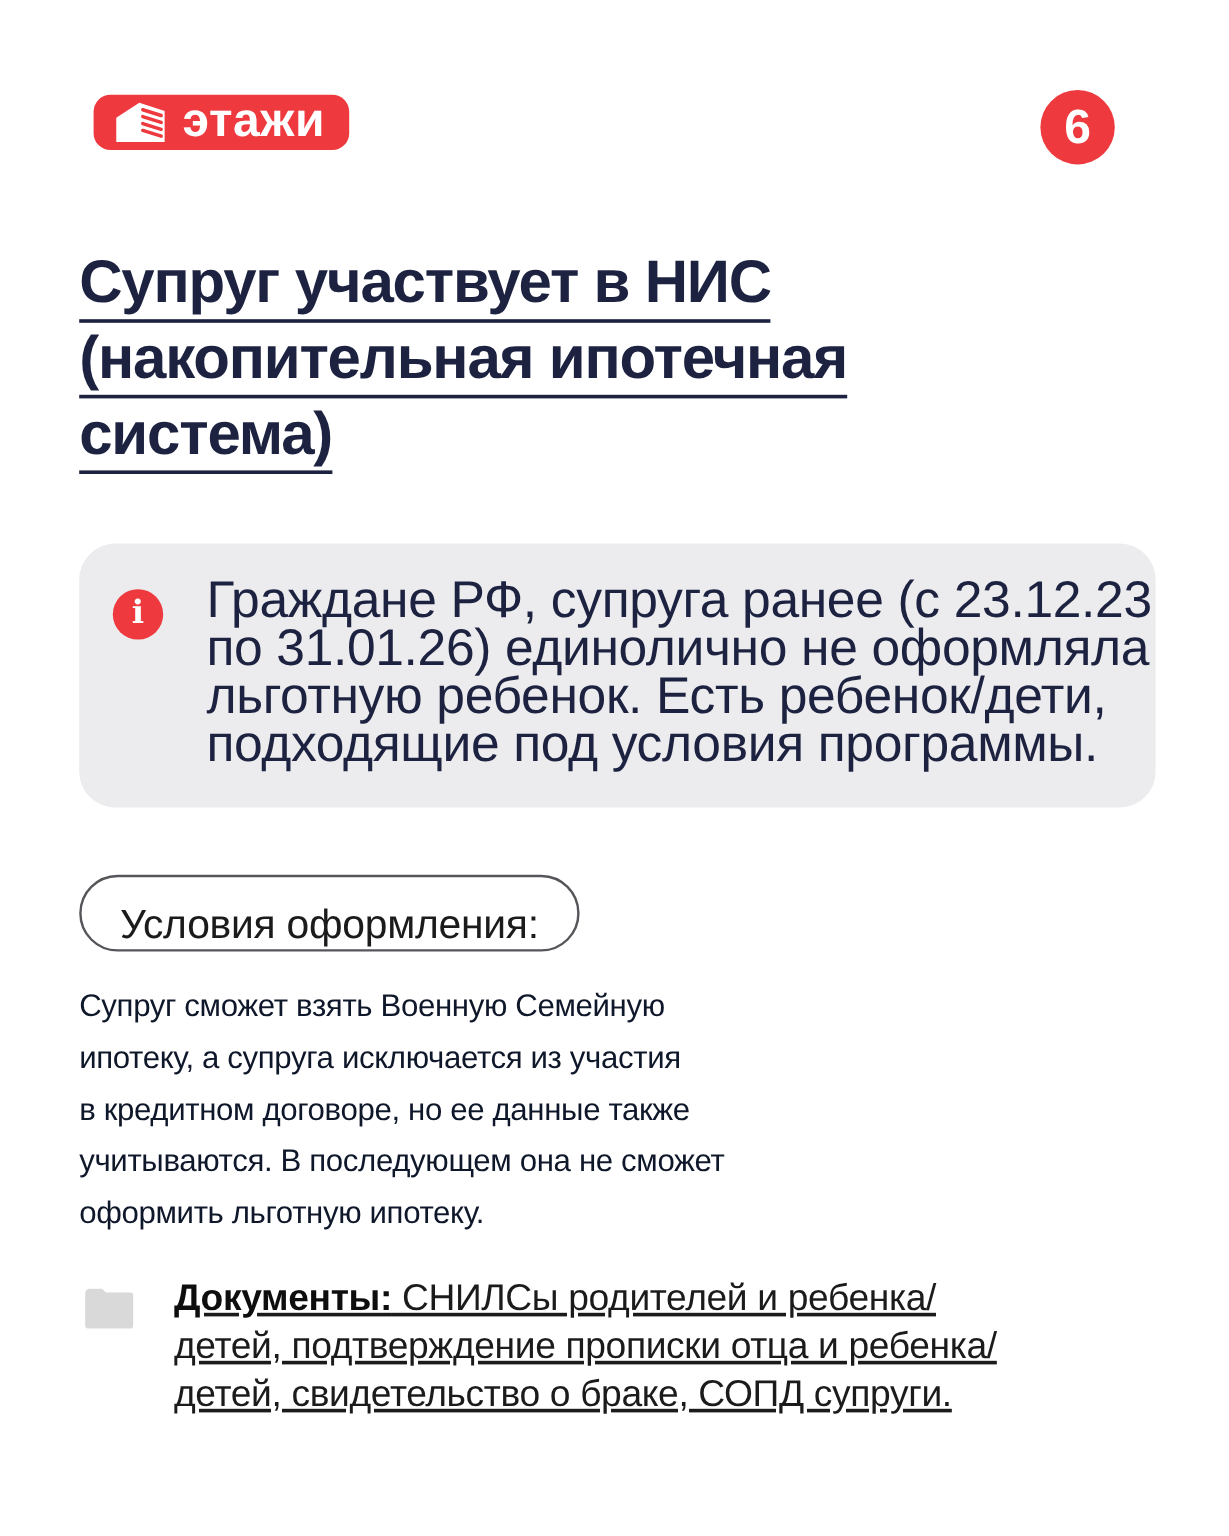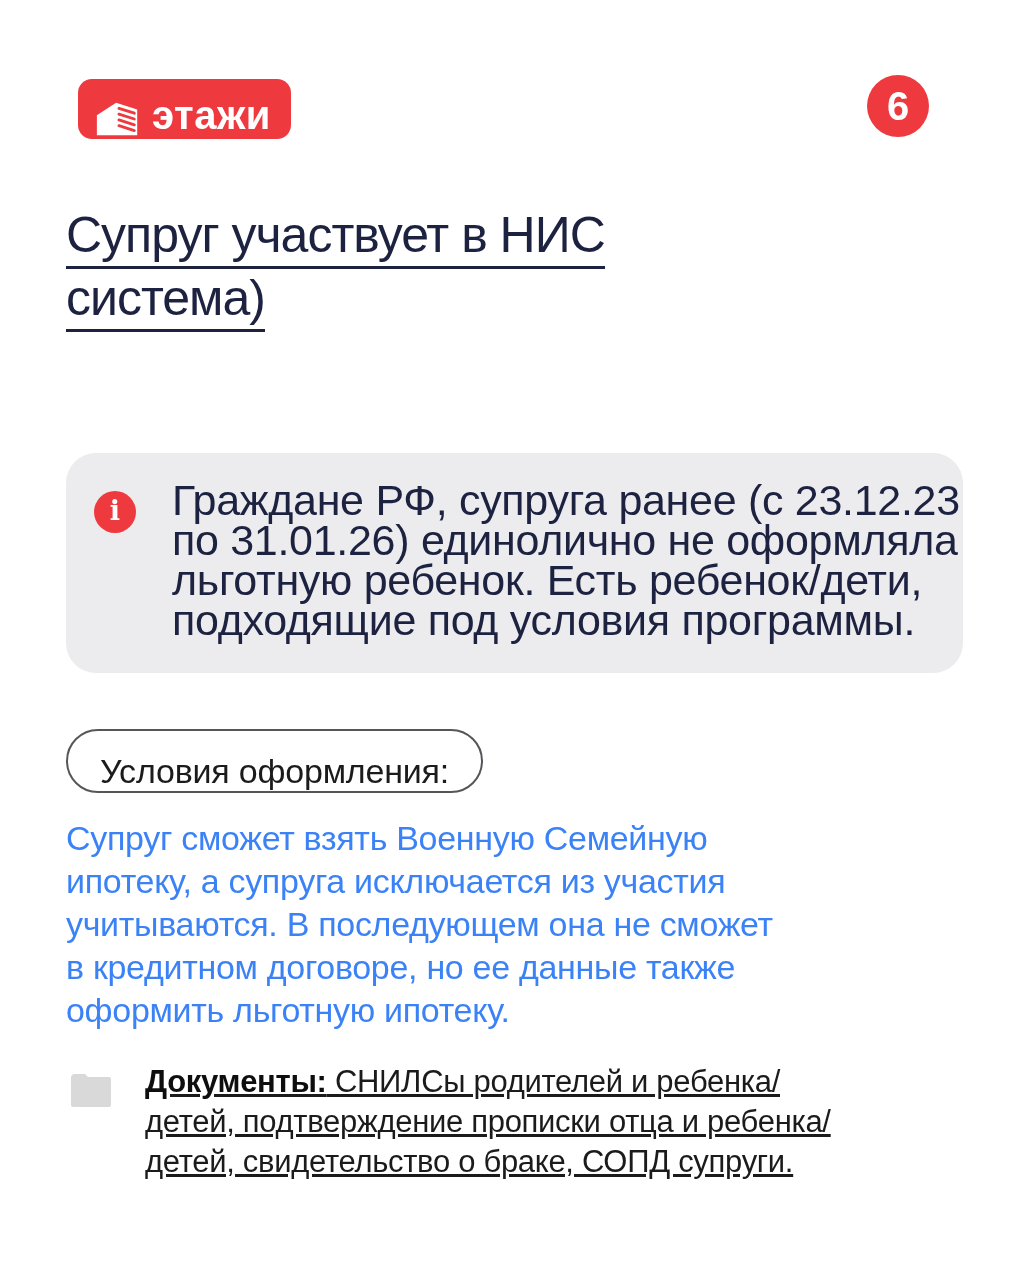--- a/index.html
+++ b/index.html
@@ -8,24 +8,24 @@
     position:relative;
     width:1024px; height:1280px;
     background:#ffffff;
     overflow:hidden;
     font-family:"Liberation Sans", sans-serif;
   }
 
   
   .logo {
     position:absolute; left:78px; top:79px;
-    height:60px;
+    height:46px;
     background:#EE3A3F;
     border-radius:14px;
-    display:flex; align-items:flex-end;
+    display:flex; align-items:center;
     padding:0 20px 0 16px;
     gap:10px;
   }
   .logo-text {
     color:#ffffff;
     font-size:40px;
     font-weight:700;
     letter-spacing:0.5px;
     line-height:1;
     padding-bottom:4px;
@@ -36,21 +36,21 @@
     background:#EE3A3F;
     border-radius:50%;
     display:flex; align-items:center; justify-content:center;
     color:#ffffff;
     font-size:40px; font-weight:700;
   }
 
   
   .title { position:absolute; left:66px; top:206px; color:#1C2240; }
   .title-line {
-    font-size:50px; font-weight:400;
+    font-size:50px; font-weight:700;
     line-height:58px;
     letter-spacing:-1px;
     width:fit-content;
     border-bottom:3px solid #1C2240;
     padding-bottom:2px;
   }
 
   
   .info-box {
     position:absolute; left:66px; top:453px;
@@ -89,22 +89,22 @@
     width:fit-content;
     padding:0 32px;
     color:#1B1B1B;
     font-size:34px;
     letter-spacing:-0.2px;
   }
 
   
   .paragraph {
     position:absolute; left:66px; top:817px;
-    color:#3b82f6;
-    font-size:34px;
+    color:#0f172a;
+    font-size:26px;
     line-height:43px;
     letter-spacing:-0.3px;
   }
 
   
   .doc-icon { position:absolute; left:68px; top:1066px; width:46px; height:44px; }
   .doc-text {
     position:absolute; left:145px; top:1062px;
     color:#1B1B1B;
     font-size:31px;
@@ -133,20 +133,21 @@
     </span>
     <span class="logo-text">этажи</span>
   </div>
 
   <div class="page-badge">
     <span>6</span>
   </div>
 
   <div class="title">
     <div class="title-line">Супруг участвует в НИС</div>
+    <div class="title-line">(накопительная ипотечная</div>
     <div class="title-line">система)</div>
   </div>
 
   <div class="info-box">
     <div class="info-icon">
       <span>i</span>
     </div>
     <div class="info-text">
       <div>Граждане РФ, супруга ранее (с 23.12.23</div>
       <div>по 31.01.26) единолично не оформляла</div>
@@ -155,22 +156,22 @@
     </div>
   </div>
 
   <div class="pill">
     <span>Условия оформления:</span>
   </div>
 
   <div class="paragraph">
     <div>Супруг сможет взять Военную Семейную</div>
     <div>ипотеку, а супруга исключается из участия</div>
+    <div>в кредитном договоре, но ее данные также</div>
     <div>учитываются. В последующем она не сможет</div>
-    <div>в кредитном договоре, но ее данные также</div>
     <div>оформить льготную ипотеку.</div>
   </div>
 
   <div class="doc-icon">
     <svg width="46" height="44" viewBox="0 0 46 44" aria-hidden="true">
       <path d="M3,12 q0,-4 4,-4 h10 l5,5 h-19 z" fill="#D9D9D9"></path>
       <rect x="3" y="11" width="40" height="30" rx="2" fill="#D9D9D9"></rect>
     </svg>
   </div>
   <div class="doc-text">

